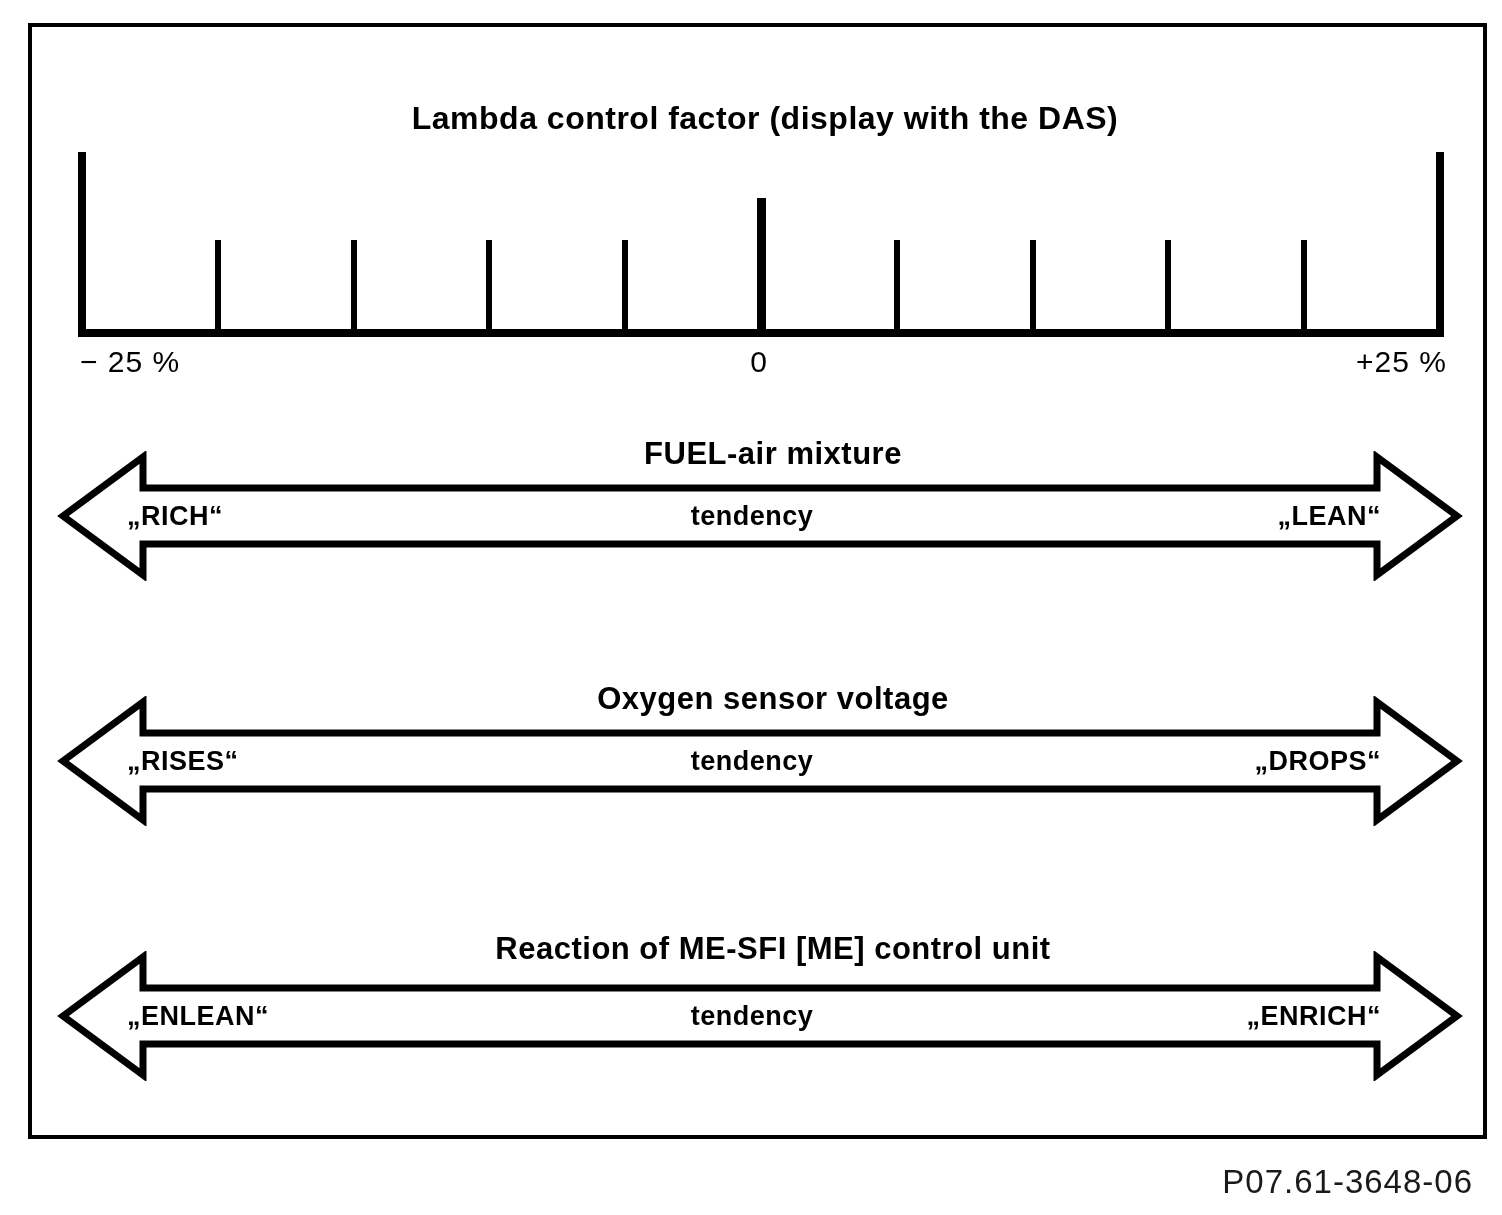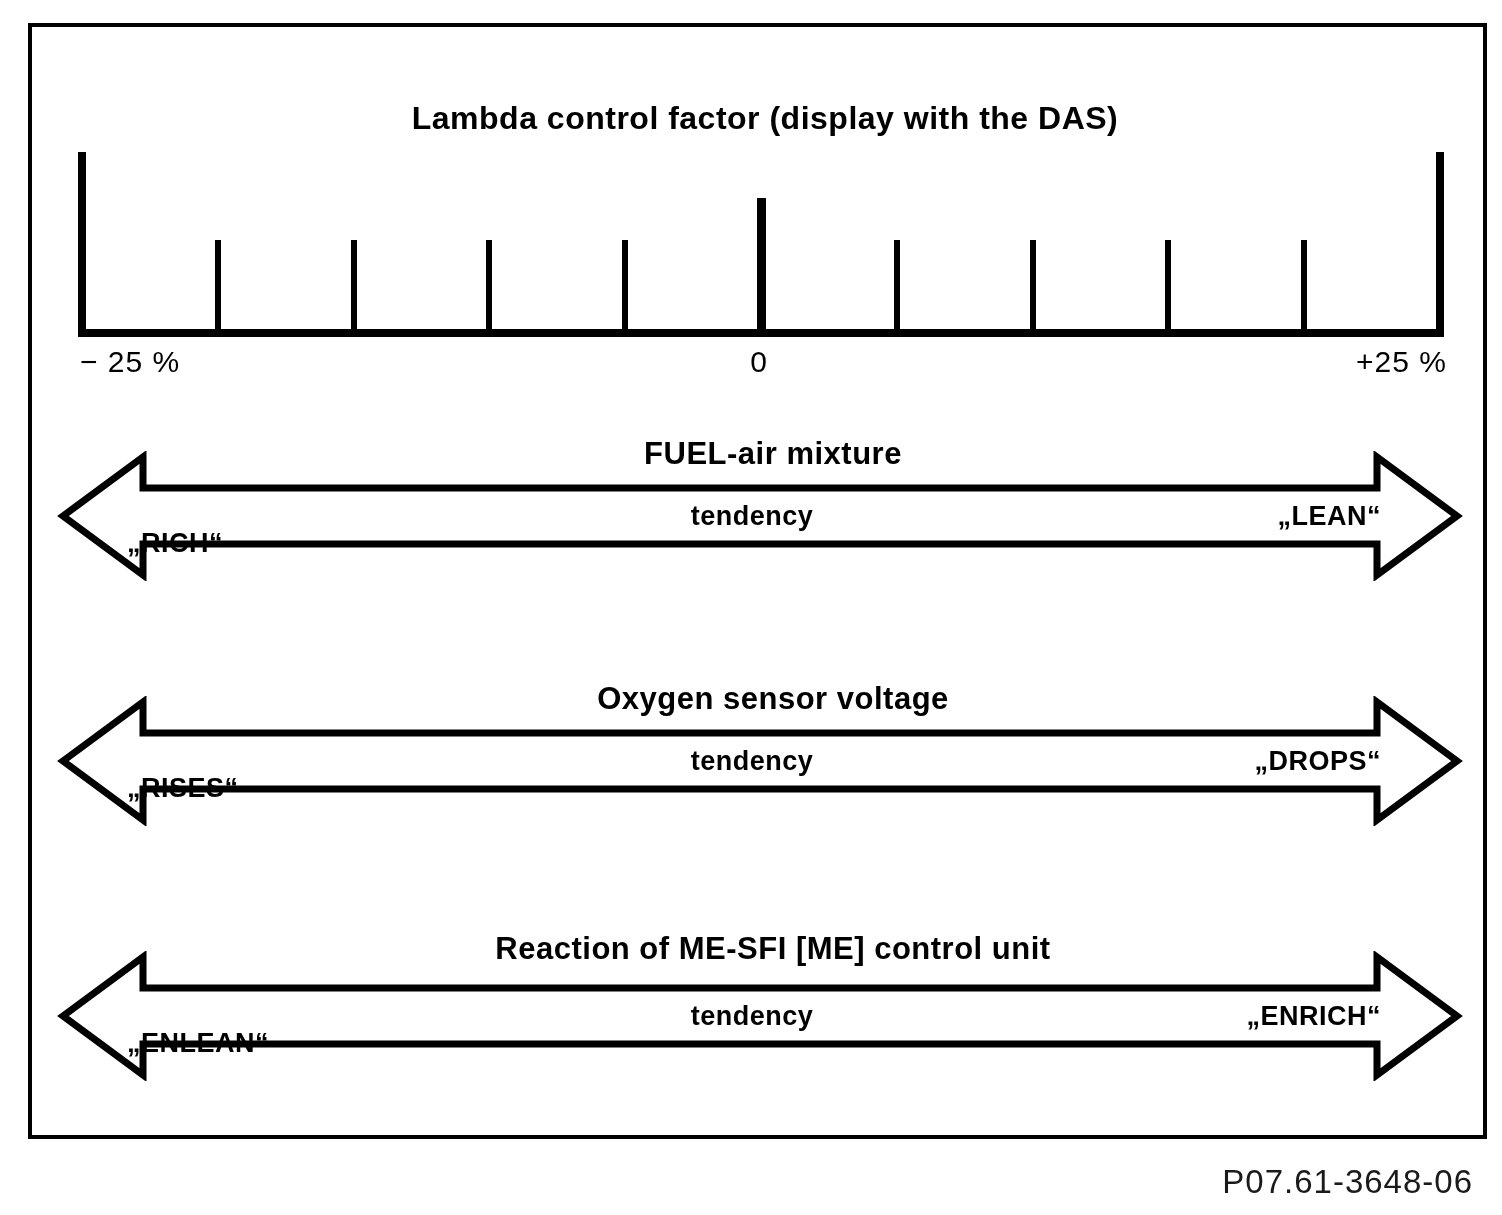--- a/index.html
+++ b/index.html
@@ -82,21 +82,21 @@
     top: 0;
   }
   .arrow-label {
     position: absolute;
     top: 50px;
     font-size: 27px;
     font-weight: bold;
     letter-spacing: 0.5px;
     white-space: nowrap;
   }
-  .arrow-label.left { left: 72px; margin-top: 27px; }
+  .arrow-label.left { left: 72px; }
   .arrow-label.center { left: 0; right: 16px; text-align: center; }
   .arrow-label.right { right: 84px; }
 
   .figure-code {
     top: 1163px;
     right: 29px;
     font-size: 33px;
     font-weight: 400;
     color: #1a1a1a;
     letter-spacing: 1px;

